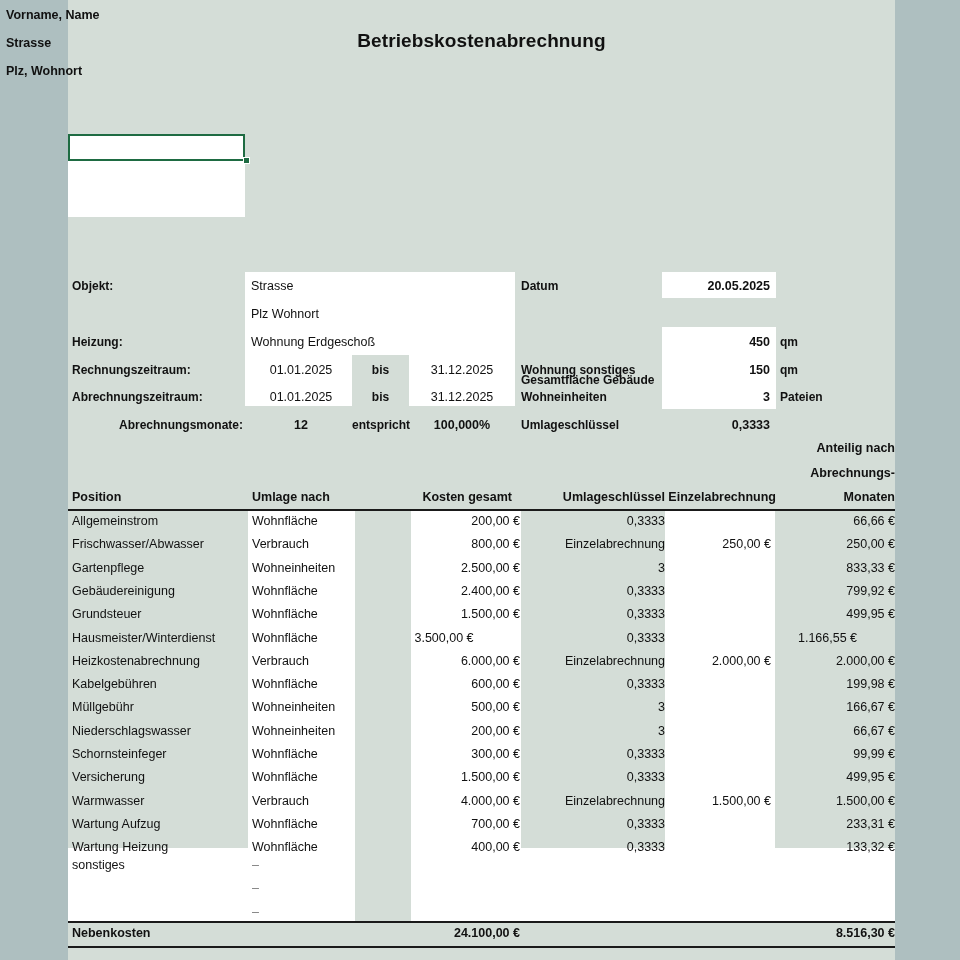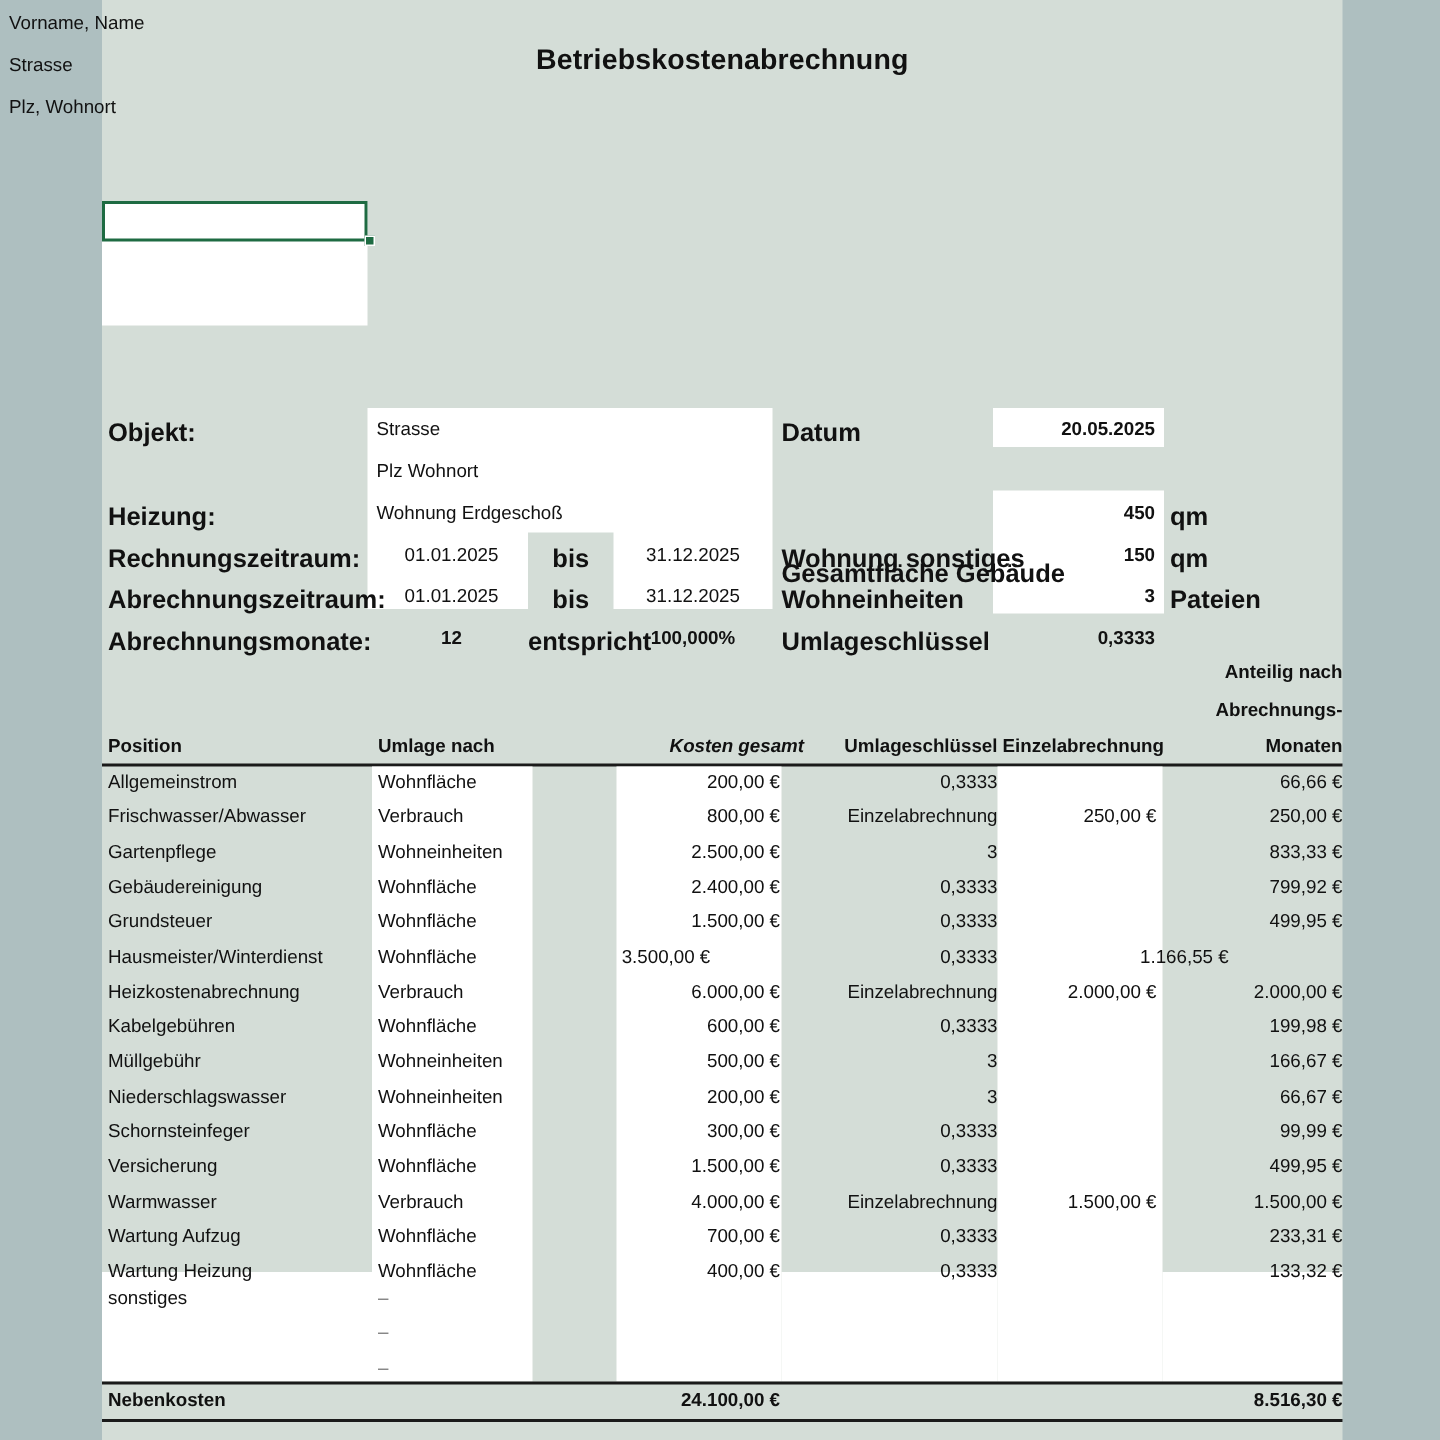--- a/index.html
+++ b/index.html
@@ -33,21 +33,21 @@
   #addr-block {
     position: absolute;
     left: 68px; top: 134px;
     width: 177px; height: 83px;
     background: #ffffff;
   }
   .addr-line {
     position: absolute;
     left: 6px;
     font-size: 12.5px;
-    font-weight: 400;
+    font-weight: 700;
     color: #111;
     white-space: nowrap;
   }
   #addr-l1 { top: 8px; }
   #addr-l2 { top: 36px; }
   #addr-l3 { top: 64px; }
 
   #sel-cell {
     position: absolute;
     left: 68px; top: 134px;
@@ -74,21 +74,21 @@
   }
   #info-bis-shade {
     position: absolute;
     left: 352px; top: 355px;
     width: 57px; height: 51px;
     background: #d4ddd7;
   }
 
   .ilabel {
     position: absolute;
-    font-size: 17px;
+    font-size: 12px;
     font-weight: 700;
     color: #111;
     white-space: nowrap;
   }
   .ival {
     position: absolute;
     font-size: 12.5px;
     color: #111;
     white-space: nowrap;
   }
@@ -214,21 +214,21 @@
 <div class="ival b r" style="left:662px; top:418px; width:108px;">0,3333</div>
 
 <div id="tbl">
 
   <div class="hdr-cell r" style="left:692px; top:3px;  width:135px;">Anteilig nach</div>
   <div class="hdr-cell r" style="left:692px; top:28px; width:135px;">Abrechnungs-</div>
   <div class="hdr-cell r" style="left:692px; top:52px; width:135px;">Monaten</div>
 
   <div class="hdr-cell" style="left:4px;   top:52px;">Position</div>
   <div class="hdr-cell" style="left:184px; top:52px;">Umlage nach</div>
-  <div class="hdr-cell r" style="left:316px; top:52px; width:152px;font-style:italic;">Kosten gesamt</div>
+  <div class="hdr-cell r" style="left:292px; top:52px; width:152px;">Kosten gesamt</div>
   <div class="hdr-cell r" style="left:455px; top:52px; width:142px;">Umlageschlüssel</div>
   <div class="hdr-cell r" style="left:598px; top:52px; width:110px;">Einzelabrechnung</div>
 
   <div class="rule" style="left:0px; top:71px; width:827px; height:2px;"></div>
 
   <div class="band" style="left:180px; top:73px; width:107px; height:410px;"></div>
   <div class="band" style="left:343px; top:73px; width:110px; height:410px;"></div>
   <div class="band" style="left:597px; top:73px; width:110px; height:410px;"></div>
 
   <div class="band" style="left:0px; top:410px; width:180px; height:73px;"></div>
@@ -259,21 +259,21 @@
       <div class="rowtext r" style="left: 692px; top: 145.9px; width: 135px; text-align: right;">799,92 €</div>
       <div class="rowtext" style="left: 4px; top: 169.2px;">Grundsteuer</div>
       <div class="rowtext" style="left: 184px; top: 169.2px;">Wohnfläche</div>
       <div class="rowtext r" style="left: 300px; top: 169.2px; width: 152px; text-align: right;">1.500,00 €</div>
       <div class="rowtext r" style="left: 455px; top: 169.2px; width: 142px; text-align: right;">0,3333</div>
       <div class="rowtext r" style="left: 692px; top: 169.2px; width: 135px; text-align: right;">499,95 €</div>
       <div class="rowtext" style="left: 4px; top: 192.5px;">Hausmeister/Winterdienst</div>
       <div class="rowtext" style="left: 184px; top: 192.5px;">Wohnfläche</div>
       <div class="rowtext r" style="left: 300px; top: 192.5px; width: 152px; text-align: center;">3.500,00 €</div>
       <div class="rowtext r" style="left: 455px; top: 192.5px; width: 142px; text-align: right;">0,3333</div>
-      <div class="rowtext r" style="left: 692px; top: 192.5px; width: 135px; text-align: left;">1.166,55 €</div>
+      <div class="rowtext r" style="left: 692px; top: 192.5px; width: 135px; text-align: center;">1.166,55 €</div>
       <div class="rowtext" style="left: 4px; top: 215.8px;">Heizkostenabrechnung</div>
       <div class="rowtext" style="left: 184px; top: 215.8px;">Verbrauch</div>
       <div class="rowtext r" style="left: 300px; top: 215.8px; width: 152px; text-align: right;">6.000,00 €</div>
       <div class="rowtext r" style="left: 455px; top: 215.8px; width: 142px; text-align: right;">Einzelabrechnung</div>
       <div class="rowtext r" style="left: 598px; top: 215.8px; width: 105px; text-align: right;">2.000,00 €</div>
       <div class="rowtext r" style="left: 692px; top: 215.8px; width: 135px; text-align: right;">2.000,00 €</div>
       <div class="rowtext" style="left: 4px; top: 239.1px;">Kabelgebühren</div>
       <div class="rowtext" style="left: 184px; top: 239.1px;">Wohnfläche</div>
       <div class="rowtext r" style="left: 300px; top: 239.1px; width: 152px; text-align: right;">600,00 €</div>
       <div class="rowtext r" style="left: 455px; top: 239.1px; width: 142px; text-align: right;">0,3333</div>

